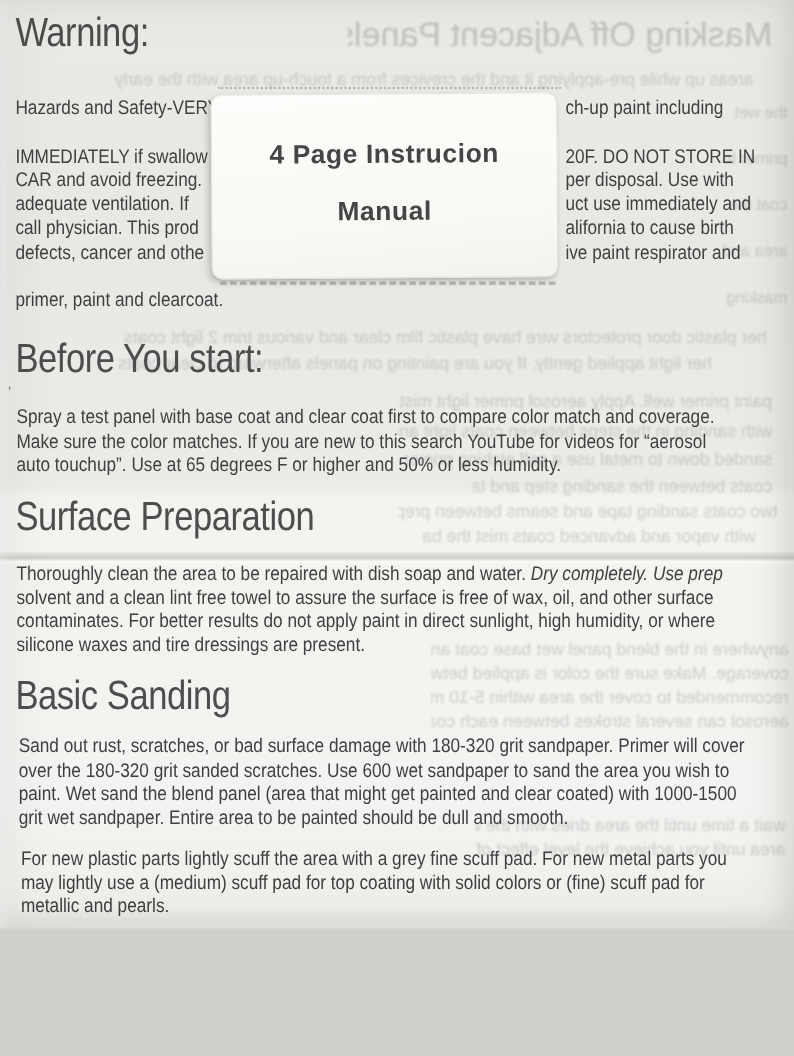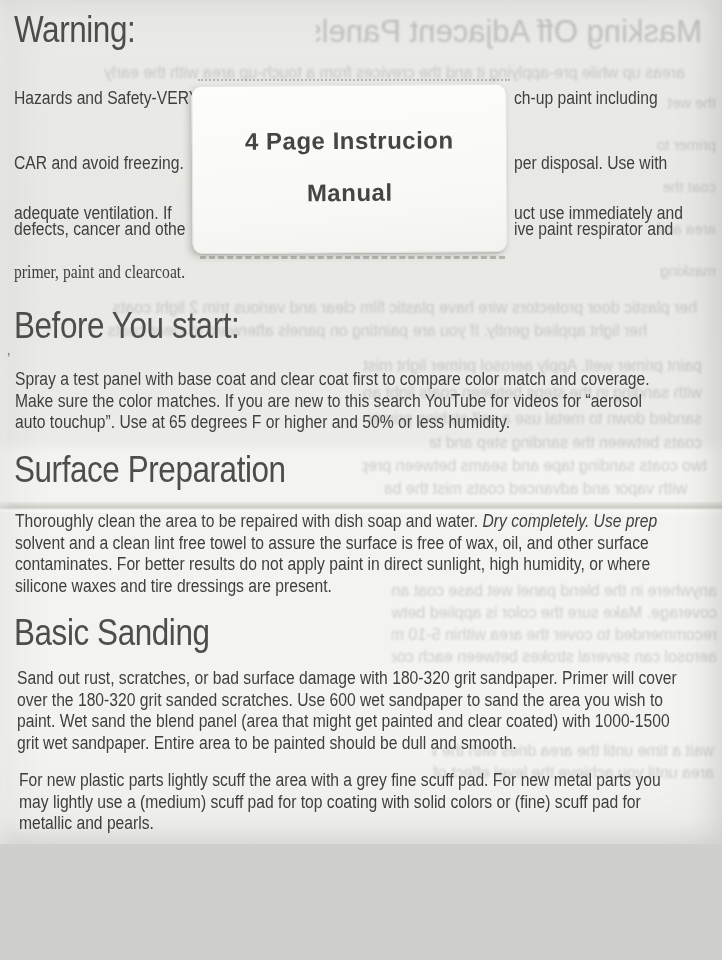--- a/index.html
+++ b/index.html
@@ -87,33 +87,41 @@
   <div class="bleed" style="left:432px;top:764px;width:282px;">area until you achieve the level effect of the factory color</div>
 
   <div class="fold"></div>
 
   <div class="h" style="top:10px;">Warning:</div>
 
   <div class="wline" style="top:88px;">
       <span class="frag l">Hazards and Safety-VERY</span>
       <span class="frag r">ch-up paint including</span>
     </div>
+  <div class="wline" style="top:132px;">
+      <span class="frag l">IMMEDIATELY if swallow</span>
+      <span class="frag r">20F. DO NOT STORE IN</span>
+    </div>
   <div class="wline" style="top:153px;text-align:right;">
       <span class="frag l">CAR and avoid freezing.</span>
       <span class="frag r">per disposal. Use with</span>
     </div>
-  <div class="wline" style="top:175px;margin-top:28px;">
+  <div class="wline" style="top:175px;">
       <span class="frag l">adequate ventilation. If</span>
       <span class="frag r">uct use immediately and</span>
+    </div>
+  <div class="wline" style="top:197px;">
+      <span class="frag l">call physician. This prod</span>
+      <span class="frag r">alifornia to cause birth</span>
     </div>
   <div class="wline" style="top:219px;">
       <span class="frag l">defects, cancer and othe</span>
       <span class="frag r">ive paint respirator and</span>
     </div>
-  <div class="wline" style="top:262px;font-family:Liberation Serif, serif;">
+  <div class="wline" style="top:262px;">
       <span class="frag l">primer, paint and clearcoat.</span>
     </div>
 
   <div class="perf" style="top:79px;left:198px;width:312px;"></div>
   <div class="label">
     <div class="t t1">4 Page Instrucion</div>
     <div class="t t2">Manual</div>
   </div>
   <div class="perf bottom" style="top:256px;left:200px;width:305px;"></div>
 

